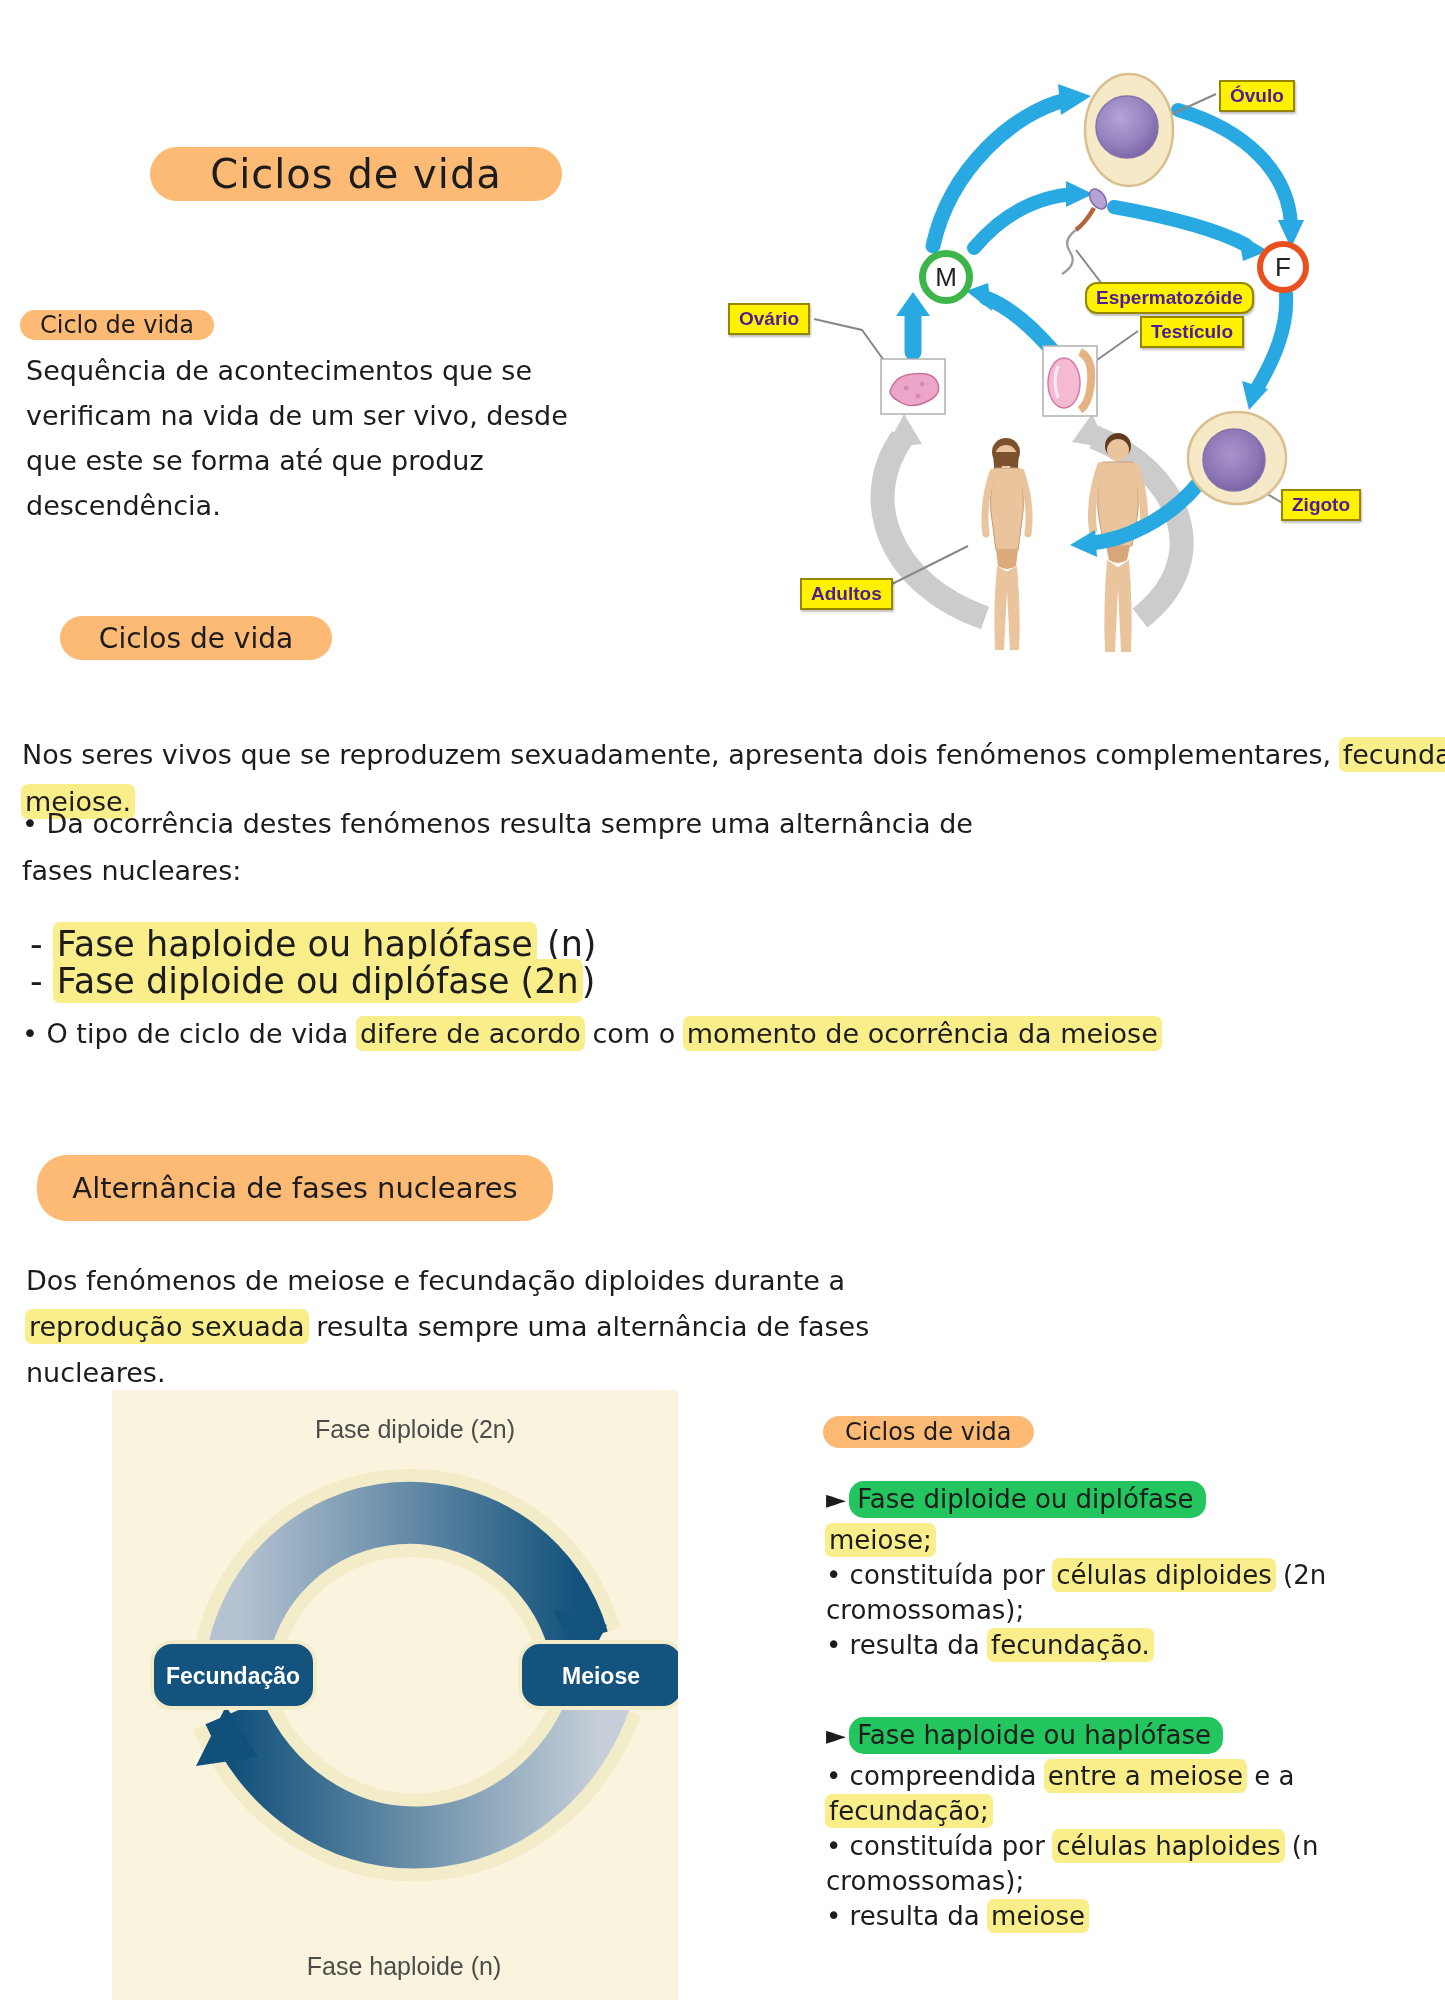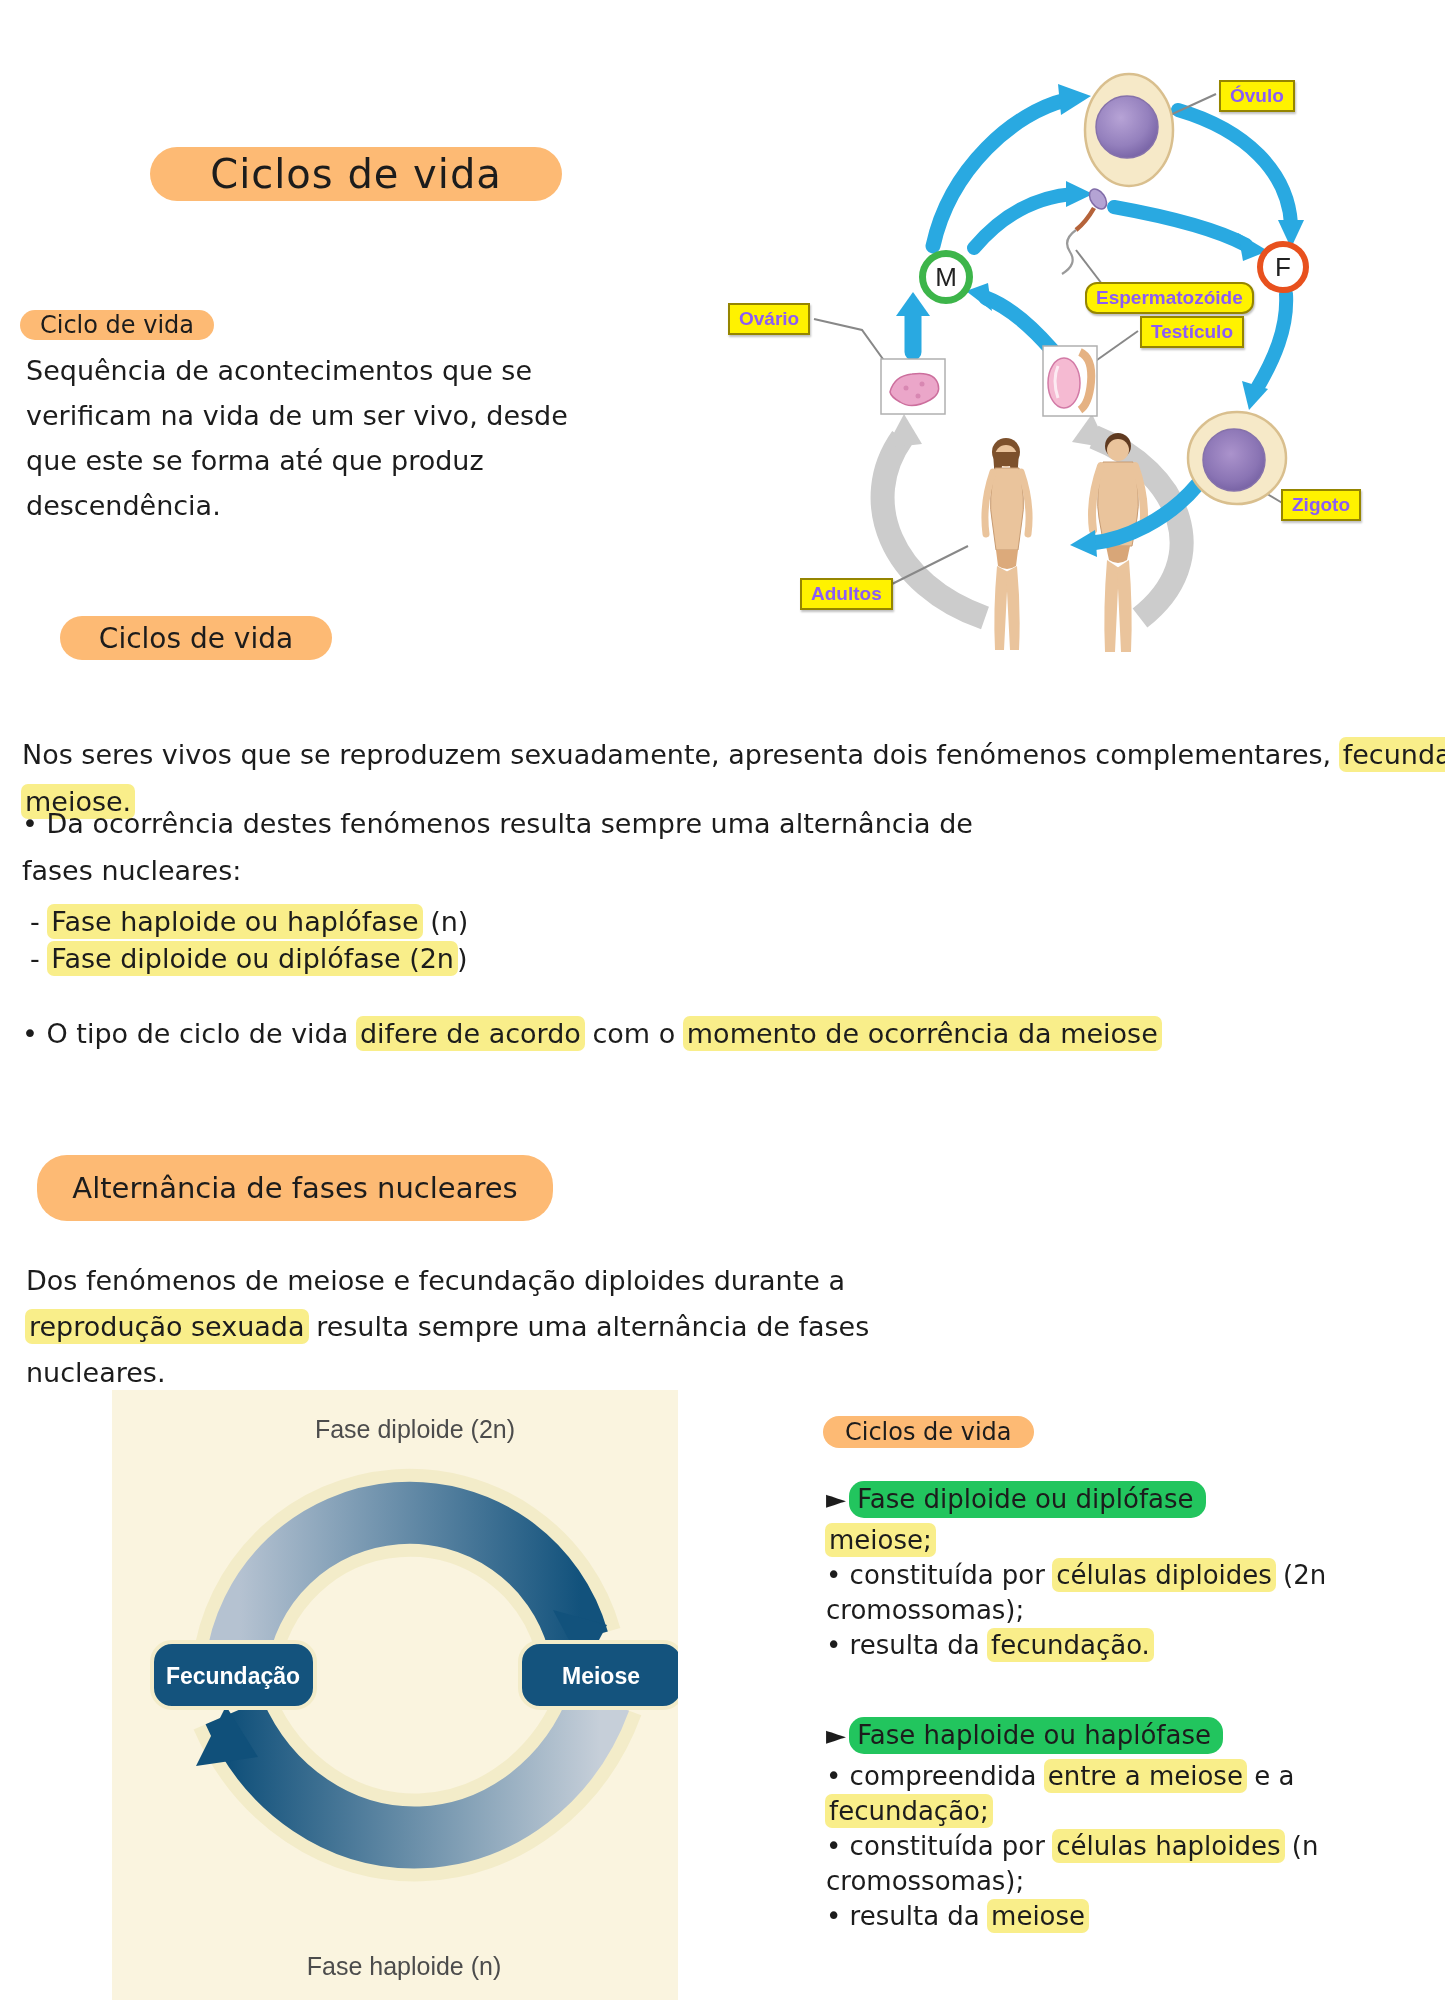--- a/index.html
+++ b/index.html
@@ -11,30 +11,30 @@
   .pill{display:flex;align-items:center;justify-content:center;background:#fdba74;border-radius:30px;}
   .title-pill{left:150px;top:147px;width:412px;height:54px;font-size:40px;letter-spacing:1px;}
   .intro-pill{left:20px;top:310px;padding:1px 20px;font-size:24px;border-radius:20px;display:inline-flex;}
   .sec2-pill{left:60px;top:616px;width:272px;height:44px;font-size:28px;}
   .sec3-pill{left:37px;top:1155px;width:516px;height:66px;font-size:29px;}
   .notes-pill{left:823px;top:1416px;padding:2px 22px;font-size:24px;border-radius:20px;display:inline-flex;}
 
   .line{white-space:nowrap;}
   .body-block{font-size:27px;line-height:45px;}
   .p1-block{font-size:27px;line-height:47px;}
-  .items-block{font-size:27px;line-height:37px;}
+  .items-block{font-size:35px;line-height:37px;margin-top:23px;}
   .notes-block{font-size:26px;line-height:35px;}
 
   .hl-yellow{background:#f9ee8a;padding:2px 4px;margin:0 -1px;border-radius:7px;}
   .hl-green{background:#22c55e;padding:3px 12px 4px 8px;margin:0 -5px;border-radius:15px;}
 
   
   .diagramA{left:555px;top:40px;width:830px;height:625px;}
   .ylabel{position:absolute;background:#fff200;border:2px solid #958500;padding:2px 9px;
-          font:bold 19px/1.25 "Liberation Sans",sans-serif;color:#8b5cf6;white-space:nowrap;
+          font:bold 19px/1.25 "Liberation Sans",sans-serif;color:#4c1d95;white-space:nowrap;
           box-shadow:1px 2px 2px rgba(0,0,0,.25);}
   .mf{position:absolute;width:40px;height:40px;border-radius:50%;background:#fff;
       display:flex;align-items:center;justify-content:center;
       font:26px "Liberation Sans",sans-serif;color:#222;}
   .m-circle{border:7px solid #3db54a;left:364px;top:210px;}
   .f-circle{border:6px solid #e8511e;left:702px;top:201px;}
 
   
   .phase-svg{left:112px;top:1390px;}
   .phase-label{font:25px "Liberation Sans",sans-serif;fill:#4c4c4c;}

